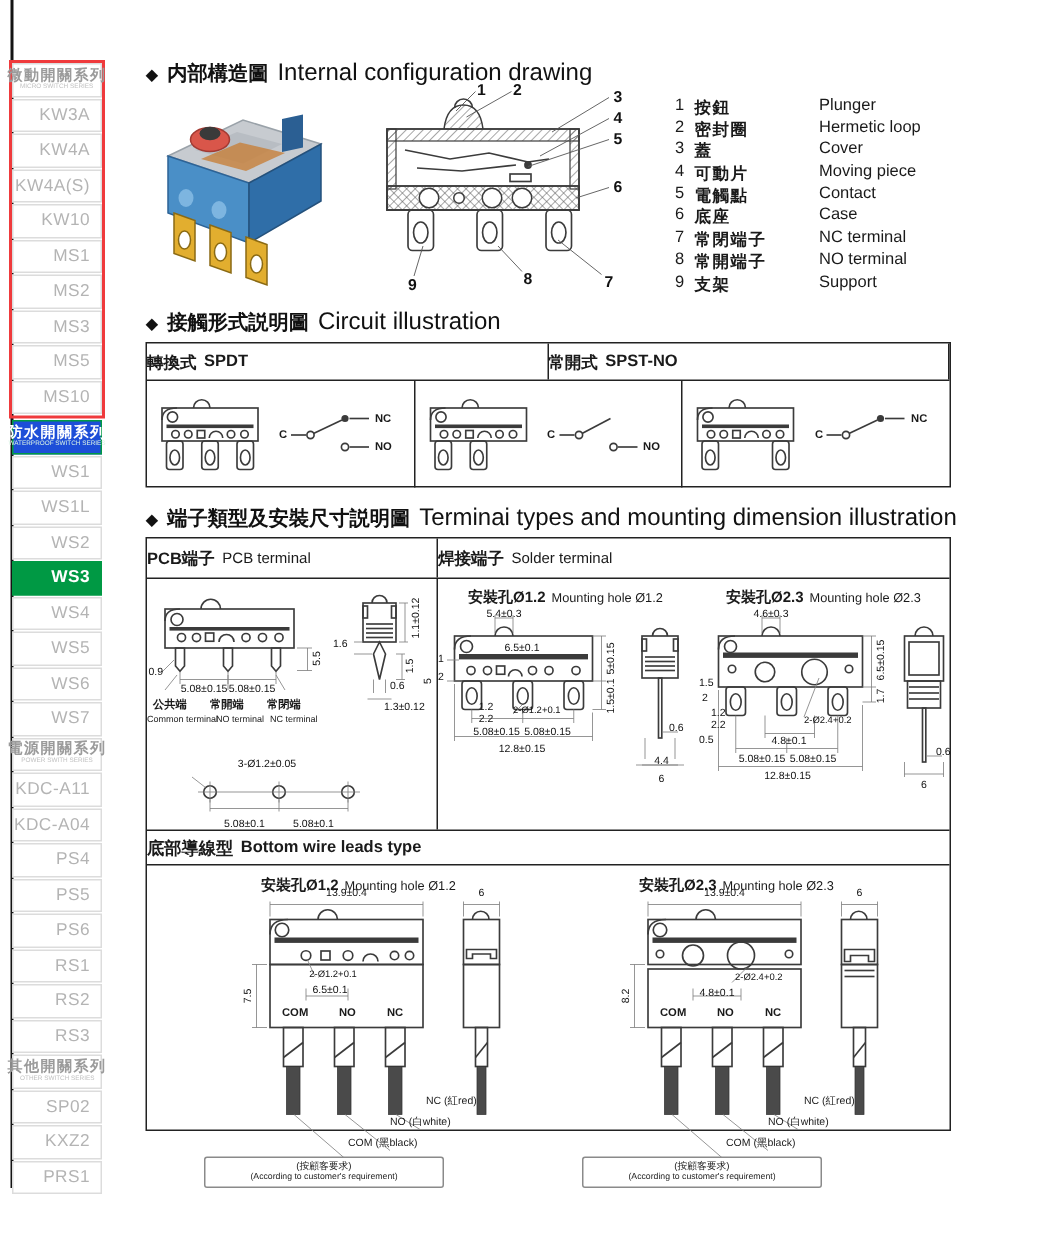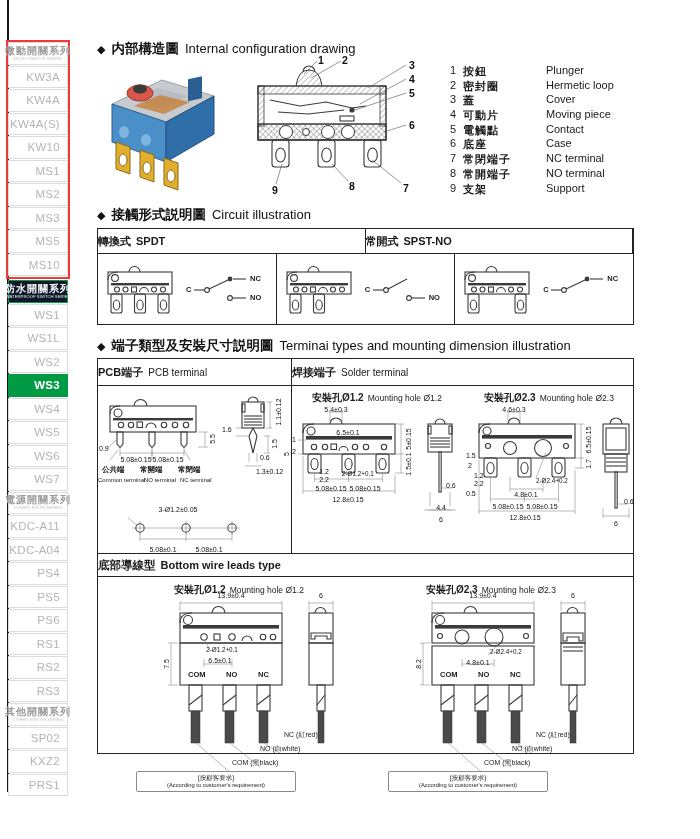--- a/index.html
+++ b/index.html
@@ -9,30 +9,30 @@
   
   .vline{position:absolute;left:7px;top:0;width:2px;height:792px;background:#141414}
   .sidebar{position:absolute;left:8px;top:40px;width:60px}
   .sitem,.shead{height:22.5px;margin-bottom:1px;background:#fff;border:1px solid #dcdcdc;box-sizing:border-box}
   .sitem{display:flex;align-items:center;justify-content:flex-end;padding-right:7px;
          font-size:11.5px;color:#b4b4b4;letter-spacing:.3px;cursor:pointer}
   .sitem.active{background:#009944;border-color:#009944;color:#fff;font-weight:bold}
   .shead{display:flex;flex-direction:column;align-items:center;justify-content:center;line-height:1}
   .shz{font-size:10px;font-weight:bold;color:#9b9b9b;letter-spacing:1px;white-space:nowrap}
   .she{font-size:5px;color:#c2c2c2;white-space:nowrap;transform:scale(.85)}
-  .shead.green{background:#0f172a;border-color:#009944}
+  .shead.green{background:#1d4ed8;border-color:#009944}
   .shead.green .shz{color:#fff}
   .shead.green .she{color:#d9f2e4}
   .sgroup-red{border:2px solid #ef3a3c;margin:0 -2px 1px -2px;padding:0}
   .sgroup-red .sitem,.sgroup-red .shead{margin-left:0;margin-right:0}
   
   .sect{position:absolute;display:flex;align-items:baseline;gap:6px;white-space:nowrap}
   .bullet{font-size:11px;align-self:center;color:#111}
   .szh{font-size:13.5px;font-weight:bold;color:#111}
-  .sen{font-size:13px;color:#111}
+  .sen{font-size:16px;color:#111}
   
   .prow{position:relative;height:14.7px;font-size:11px;color:#1a1a1a}
   .pnum{position:absolute;left:0}
   .pzh{position:absolute;left:13px;font-weight:bold;letter-spacing:1px}
   .pen{position:absolute;left:96px}
   
   .tbl{position:absolute;border:1.5px solid #222;box-sizing:border-box;background:#fff}
   .flexc{display:flex;align-items:center;gap:5px;white-space:nowrap}
   .hz{font-size:11px;font-weight:bold}
   .he{font-size:10px}

